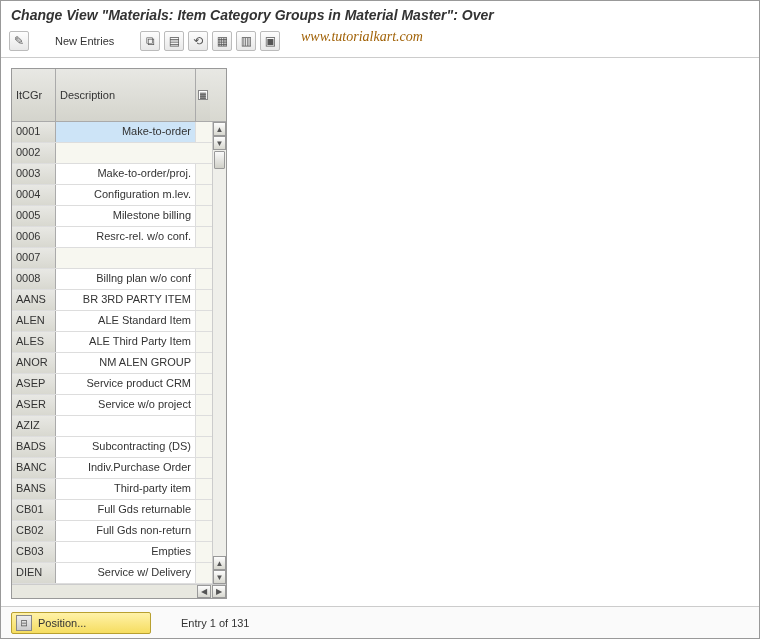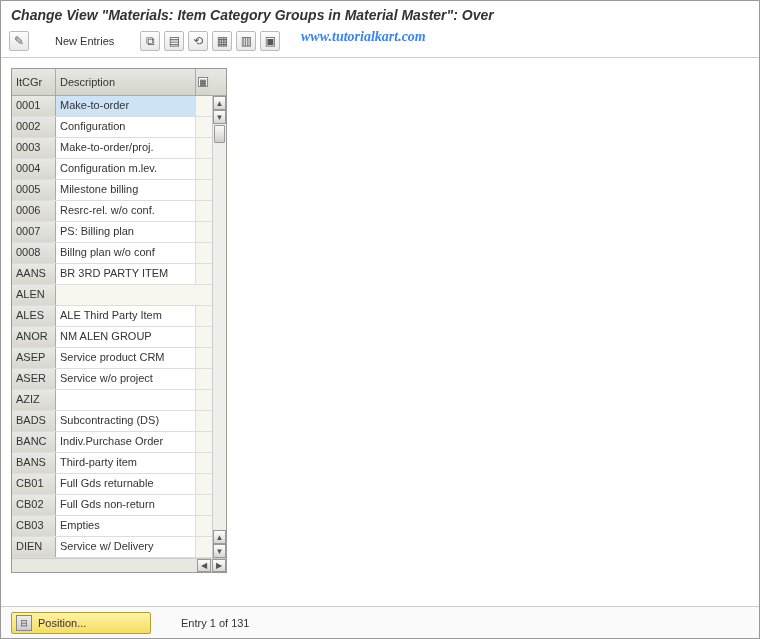--- a/index.html
+++ b/index.html
@@ -50,42 +50,41 @@
       background: none;
       cursor: pointer;
       height: 20px;
     }
     .watermark {
       position: absolute;
       left: 300px;
       top: 2px;
       font-size: 14px;
       font-style: italic;
-      color: #3b82f6;
+      color: #a16207;
       font-family: Georgia, serif;
       pointer-events: none;
-      font-weight: bold;
     }
     .content-area {
       padding: 10px;
     }
     .grid-wrap {
       border: 1px solid #999;
       width: 216px;
       background: #f7f7f0;
       display: inline-block;
     }
     .grid-header {
       display: flex;
       background: linear-gradient(#e8e8e4,#d8d8d0);
       border-bottom: 1px solid #aaa;
     }
     .grid-header .col {
       border-right: 1px solid #aaa;
-      padding: 7px 4px;
+      padding: 20px 4px;
       font-size: 11px;
       color: #333;
       background: linear-gradient(#e8e8e4,#d4d4cc);
     }
     .col-code { width: 44px; flex: 0 0 44px;}
     .col-desc { width: 140px; flex: 0 0 140px;}
     .col-scroll { width: 14px; flex: 0 0 14px; border-right:none !important; display:flex; align-items:center; justify-content:center;}
     .col-scroll .tbl-icon {
       width: 10px; height: 10px; border:1px solid #888; background:#fff; font-size:8px; display:flex; align-items:center; justify-content:center;
     }
@@ -111,20 +110,21 @@
       color: #333;
     }
     .row .cell-desc {
       width: 140px;
       flex: 0 0 140px;
       border-right: 1px solid #ddd;
       padding: 3px 4px;
       font-size: 11px;
       color: #333;
       background: #fff;
+      text-align: right;
     }
     .row.selected .cell-desc {
       background: #cde4f7;
     }
     .vscroll {
       width: 14px;
       background: #e8e8e0;
       border-left: 1px solid #ccc;
       position: relative;
       display: flex;
@@ -232,52 +232,51 @@
         </div>
     </div>
     <div class="grid-body">
       <div class="rows" id="rows-container">
           <div class="row selected">
             <div class="cell-code">0001</div>
             <div class="cell-desc">Make-to-order</div>
           </div>
           <div class="row">
             <div class="cell-code">0002</div>
-            <div class="cell-desc">Configuration</div>
           </div>
           <div class="row">
             <div class="cell-code">0003</div>
             <div class="cell-desc">Make-to-order/proj.</div>
           </div>
           <div class="row">
             <div class="cell-code">0004</div>
             <div class="cell-desc">Configuration m.lev.</div>
           </div>
           <div class="row">
             <div class="cell-code">0005</div>
             <div class="cell-desc">Milestone billing</div>
           </div>
           <div class="row">
             <div class="cell-code">0006</div>
             <div class="cell-desc">Resrc-rel. w/o conf.</div>
           </div>
           <div class="row">
             <div class="cell-code">0007</div>
-            <div class="cell-desc">PS: Billing plan</div>
           </div>
           <div class="row">
             <div class="cell-code">0008</div>
             <div class="cell-desc">Billng plan w/o conf</div>
           </div>
           <div class="row">
             <div class="cell-code">AANS</div>
             <div class="cell-desc">BR 3RD PARTY ITEM</div>
           </div>
           <div class="row">
             <div class="cell-code">ALEN</div>
+            <div class="cell-desc">ALE Standard Item</div>
           </div>
           <div class="row">
             <div class="cell-code">ALES</div>
             <div class="cell-desc">ALE Third Party Item</div>
           </div>
           <div class="row">
             <div class="cell-code">ANOR</div>
             <div class="cell-desc">NM ALEN GROUP</div>
           </div>
           <div class="row">

